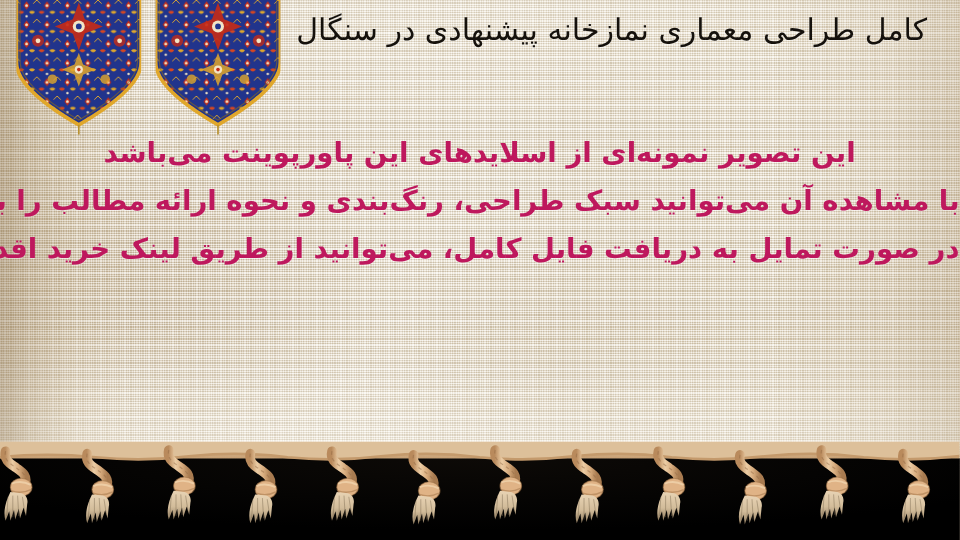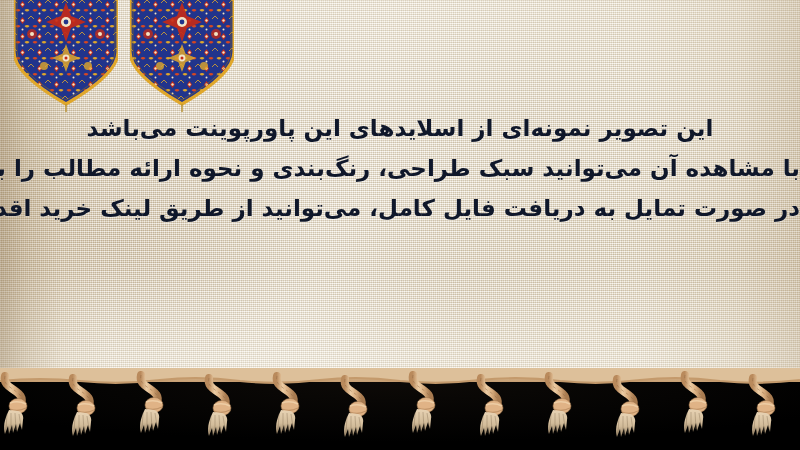--- a/index.html
+++ b/index.html
@@ -134,21 +134,21 @@
     unicode-bidi: isolate;
     display: inline-block;
   }
   .body {
     position: absolute;
     top: 108px;
     left: 0;
     width: 800px;
     text-align: center;
     direction: rtl;
-    color: #0f172a;
+    color: #be185d;
     font-size: 23px;
     line-height: 40px;
     font-weight: 700;
     text-shadow: 0 1px 0 rgba(255,255,255,0.30);
   }
   .body .line { display: block; white-space: nowrap; }
 </style>
 </head>
 <body>
 
@@ -334,21 +334,21 @@
       <use href="#tassel" x="558" y="8"></use>
       <use href="#tassel" x="626" y="11"></use>
       <use href="#tassel" x="694" y="7"></use>
       <use href="#tassel" x="762" y="10"></use>
     </svg>
   </div>
 
   <div class="text-layer">
 
     <div class="title">
-      <br>
+      <span>کامل طراحی معماری نمازخانه پیشنهادی در سنگال</span><br>
     </div>
 
     <div class="body">
       <span class="line">این تصویر نمونه‌ای از اسلایدهای این پاورپوینت می‌باشد</span>
       <span class="line">با مشاهده آن می‌توانید سبک طراحی، رنگ‌بندی و نحوه ارائه مطالب را بررسی نمایید</span>
       <span class="line">در صورت تمایل به دریافت فایل کامل، می‌توانید از طریق لینک خرید اقدام فرمایید</span>
     </div>
 
   </div>
 </div>

